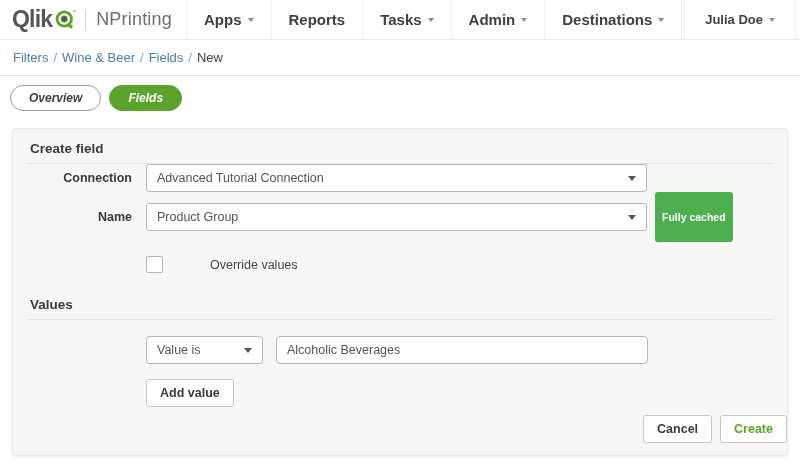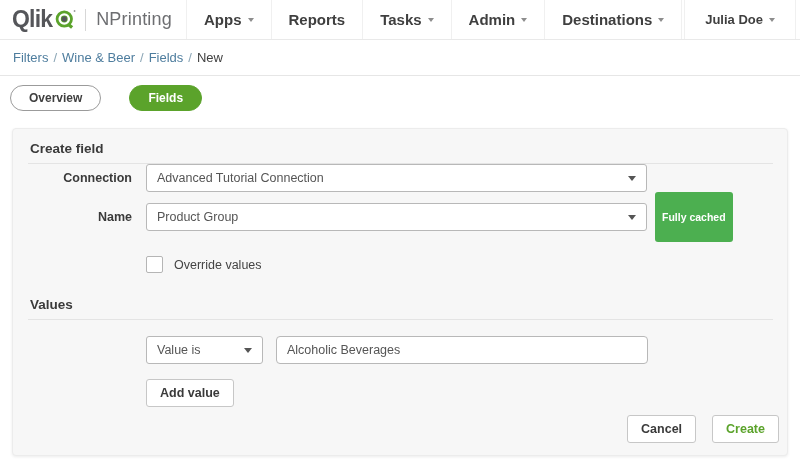--- a/index.html
+++ b/index.html
@@ -21,48 +21,48 @@
   .nav-user { margin-left:auto; display:flex; align-items:center; padding:0 20px; font-size:13px; font-weight:bold; color:#3f3f3f; border-left:1px solid #f0f0f0; border-right:1px solid #f0f0f0; margin-right:4px; cursor:pointer; }
   .caret { display:inline-block; width:0; height:0; border-left:3.5px solid transparent; border-right:3.5px solid transparent; border-top:4px solid #8d8d8d; margin-left:6px; }
 
   
   .breadcrumb { height:36px; display:flex; align-items:center; padding:0 13px; font-size:13px; border-bottom:1px solid #e6e6e6; }
   .crumb-link { color:#4e7d9e; text-decoration:none; cursor:pointer; }
   .crumb-sep { color:#8aa5b5; margin:0 5px; }
   .crumb-current { color:#3f3f3f; }
 
   
-  .tabs { display:flex; gap:28px; padding:9px 10px 0 10px; height:52px; align-items:flex-start; }
+  .tabs { display:flex; gap:8px; padding:9px 10px 0 10px; height:52px; align-items:flex-start;font-style:italic; }
   .pill { height:26px; line-height:24px; padding:0 18px; border-radius:13px; font-size:12px; font-weight:bold; cursor:pointer; }
   .pill-inactive { background:#fff; border:1px solid #9b9b9b; color:#3f3f3f; }
   .pill-active { background:#5ba32b; border:1px solid #5ba32b; color:#fff; }
 
   
   .panel { margin:0 12px; background:#f7f7f7; border:1px solid #ececec; border-radius:4px; box-shadow:0 1px 3px rgba(0,0,0,0.08); padding:10px 14px 12px 14px; height:328px; position:relative; }
   .section-title { font-size:13.5px; font-weight:bold; color:#3a3a3a; margin:2px 0 7px 3px; }
   .rule { border:none; border-top:1px solid #e4e4e4; margin:0 0 0 1px; }
 
   .form-row { display:flex; align-items:center; margin-top:0; }
   .form-label { width:119px; text-align:right; font-weight:bold; font-size:12.5px; color:#3a3a3a; padding-right:14px; flex-shrink:0; }
   .selectbox { width:501px; height:28px; background:#fff; border:1px solid #b8b8b8; border-radius:3px; display:flex; align-items:center; justify-content:space-between; padding:0 10px; font-size:12.5px; color:#555; cursor:pointer; }
   .select-caret { display:inline-block; width:0; height:0; border-left:4px solid transparent; border-right:4px solid transparent; border-top:5px solid #555; margin-left:8px; }
   .badge { margin-left:8px; background:#4caf50; color:#fff; font-size:10.5px; font-weight:bold; padding:19px 7px; border-radius:3px; white-space:nowrap; }
 
-  .checkbox-row { display:flex; align-items:center; margin:14px 0 0 119px; }
+  .checkbox-row { display:flex; align-items:center; margin:14px 0 0 119px;gap:36px; }
   .checkbox { width:17px; height:17px; background:#fff; border:1px solid #b5b5b5; border-radius:2px; cursor:pointer; }
   .checkbox-label { margin-left:11px; font-size:12.5px; color:#444; }
 
   .values-title { margin-top:24px; }
   .value-row { display:flex; align-items:center; margin:16px 0 0 119px; }
   .selectbox.small { width:117px; }
   .value-input { margin-left:13px; width:372px; height:28px; background:#fff; border:1px solid #b8b8b8; border-radius:4px; padding:0 10px; font-size:12.5px; color:#555; font-family:"Liberation Sans", sans-serif; }
 
   .btn { background:#fff; border:1px solid #c7c7c7; border-radius:3px; font-family:"Liberation Sans", sans-serif; font-size:12.5px; font-weight:bold; color:#3a3a3a; padding:6px 13px; cursor:pointer; }
   .add-value-btn { margin:15px 16px 0 119px; }
-  .actions { position:absolute; right:8px; bottom:12px; display:flex; gap:16px; }
+  .actions { position:absolute; right:0; bottom:12px; display:flex; gap:8px; }
   .btn-create { color:#5ba32b; }
 </style>
 </head>
 <body>
 
 <div class="app">
 
   <header class="navbar">
     <div class="brand">
       <span class="logo-qlik">Qlik</span>

